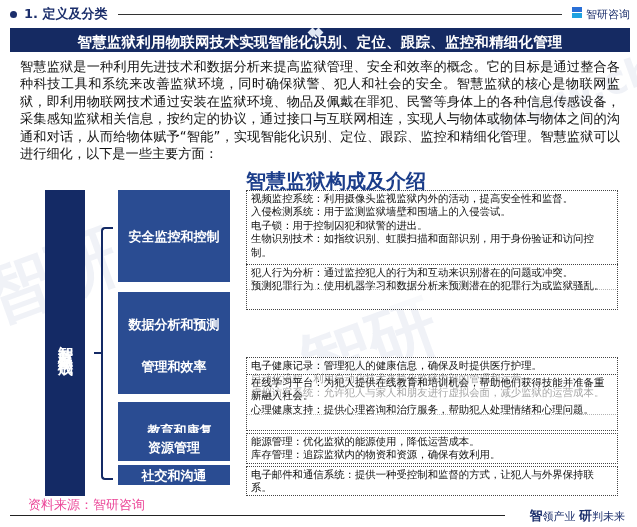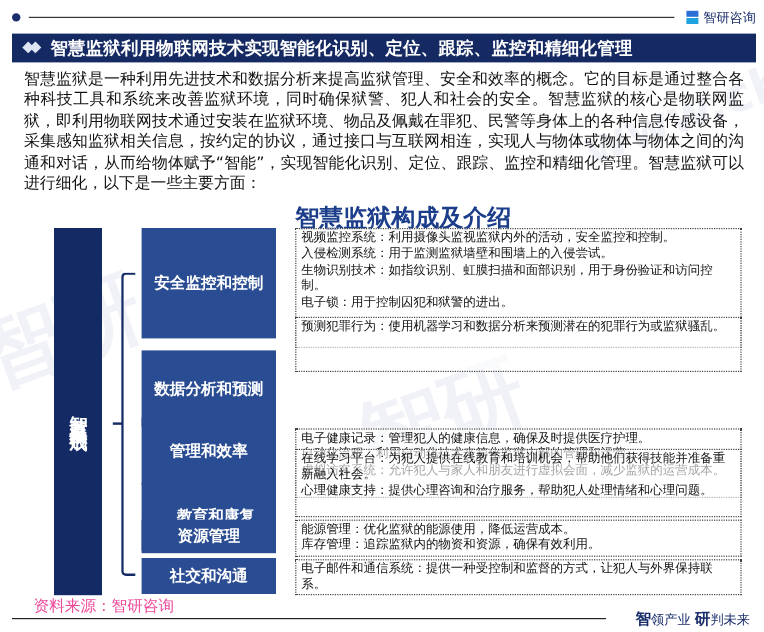--- a/index.html
+++ b/index.html
@@ -5,26 +5,26 @@
     * { box-sizing: border-box; margin: 0; padding: 0; }
     html, body { width: 637px; height: 527px; overflow: hidden; background: #ffffff; }
     body { position: relative; font-family: "DejaVu Sans", "Liberation Sans", sans-serif; color: #111; }
 
     .watermark { position: absolute; color: rgba(40,70,140,0.07); font-weight: bold; pointer-events: none; white-space: nowrap; transform: rotate(-20deg); z-index: 0; }
 
     .section-header { position: absolute; left: 10px; top: 4px; width: 620px; height: 20px; display: flex; align-items: center; z-index: 2; }
     .section-header .dot { width: 7px; height: 7px; border-radius: 50%; background: #1b2e6b; margin-right: 7px; }
     .section-header .label { font-size: 13px; font-weight: bold; color: #1b2e6b; margin-right: 10px; white-space: nowrap; }
     .section-header .line { flex: 1; height: 1px; background: #333; margin-right: 10px; }
-    .section-header .brand { display: flex; align-items: center; font-size: 11px; color: #1b2e6b; white-space: nowrap; }
+    .section-header .brand { display: flex; font-size: 11px; color: #1b2e6b; white-space: nowrap; }
     .brand-logo { width: 10px; height: 11px; margin-right: 4px; position: relative; }
     .brand-logo::before { content: ""; position: absolute; left: 0; top: 0; width: 10px; height: 5px; background: #2a6fd6; }
     .brand-logo::after { content: ""; position: absolute; left: 0; top: 6px; width: 10px; height: 5px; background: #1fa2e0; }
 
-    .title-bar { position: absolute; left: 10px; top: 28px; width: 620px; height: 24px; background: #152a62; display: flex; align-items: center; padding-left: 10px; z-index: 2; }
+    .title-bar { position: absolute; left: 10px; top: 28px; width: 620px; height: 24px; background: #152a62; display: flex; align-items: center; z-index: 2; flex-direction: column; }
     .title-bar .diamond { width: 14px; height: 10px; position: relative; margin-right: 8px; }
     .title-bar .diamond::before, .title-bar .diamond::after { content: ""; position: absolute; top: 1px; width: 7px; height: 7px; background: #dfe6f3; transform: rotate(45deg); }
     .title-bar .diamond::before { left: 0; }
     .title-bar .diamond::after { left: 6px; }
     .title-bar .title { color: #ffffff; font-size: 14.5px; font-weight: bold; letter-spacing: 0.2px; white-space: nowrap; }
 
     .intro { position: absolute; left: 20px; top: 58px; width: 600px; font-size: 13.2px; line-height: 17.4px; color: #111; text-align: justify; z-index: 2; }
 
     .chart-title { position: absolute; left: 246px; top: 168px; font-size: 20px; font-weight: bold; color: #1b3d8a; z-index: 2; }
 
@@ -45,20 +45,21 @@
   </style>
 </head>
 <body>
 
 <div class="watermark" style="left:-20px; top:230px; font-size:70px;">智研</div>
 <div class="watermark" style="left:300px; top:300px; font-size:70px;">智研</div>
 <div class="watermark" style="left:480px; top:60px; font-size:40px;">www.chyxx</div>
 
 <div class="section-header">
   <span class="dot"></span>
+  <span class="label">1. 定义及分类</span>
   <span class="line"></span>
   <span class="brand">
     <span class="brand-logo"></span>
     <span>智研咨询</span>
   </span>
 </div>
 
 <div class="title-bar">
   <span class="diamond"></span>
   <span class="title">智慧监狱利用物联网技术实现智能化识别、定位、跟踪、监控和精细化管理</span>
@@ -73,36 +74,37 @@
 </div>
 <div class="bracket"></div>
 <div class="bracket-tick"></div>
 
 <div class="cat" style="top:190px; height:92px;">
   <span>安全监控和控制</span>
 </div>
 <div class="cat" style="top:292px; height:64px;">
   <span>数据分析和预测</span>
 </div>
-<div class="cat" style="top:348px; height:56px;">
+<div class="cat" style="top:338px; height:56px;">
   <span>管理和效率</span>
 </div>
 <div class="cat" style="top:402px; height:57px;padding-left:20px;">
   <span>教育和康复</span>
 </div>
 
 <div class="cat" style="top:432px; height:0;"></div>
 
 <div class="desc" style="top:190px; height:100px;">
-  <div class="item">视频监控系统：利用摄像头监视监狱内外的活动，安全监控和控制。</div>
+  <div class="item">视频监控系统：利用摄像头监视监狱内外的活动，提高安全性和监督。</div>
   <div class="item">入侵检测系统：用于监测监狱墙壁和围墙上的入侵尝试。</div>
+  <div class="item">电子锁：用于控制囚犯和狱警的进出。</div>
   <div class="item">生物识别技术：如指纹识别、虹膜扫描和面部识别，用于身份验证和访问控制。</div>
-  <div class="item">电子锁：用于控制囚犯和狱警的进出。</div>
 </div>
 <div class="desc" style="top:264px; height:46px;">
+  <div class="item">犯人行为分析：通过监控犯人的行为和互动来识别潜在的问题或冲突。</div>
   <div class="item">预测犯罪行为：使用机器学习和数据分析来预测潜在的犯罪行为或监狱骚乱。</div>
 </div>
 <div class="desc" style="top:313px; height:58px;margin-top:44px;">
   <div class="item">电子健康记录：管理犯人的健康信息，确保及时提供医疗护理。</div>
   <div class="item">自动化流程：利用自动化技术来简化监狱内部的管理和运营。</div>
   <div class="item">虚拟访客系统：允许犯人与家人和朋友进行虚拟会面，减少监狱的运营成本。</div>
 </div>
 <div class="desc" style="top:374px; height:57px;">
   <div class="item">在线学习平台：为犯人提供在线教育和培训机会，帮助他们获得技能并准备重新融入社会。</div>
   <div class="item">心理健康支持：提供心理咨询和治疗服务，帮助犯人处理情绪和心理问题。</div>
@@ -111,21 +113,21 @@
   <div class="item">能源管理：优化监狱的能源使用，降低运营成本。</div>
   <div class="item">库存管理：追踪监狱内的物资和资源，确保有效利用。</div>
 </div>
 <div class="desc" style="top:466px; height:30px;">
   <div class="item">电子邮件和通信系统：提供一种受控制和监督的方式，让犯人与外界保持联系。</div>
 </div>
 
 <div class="cat" style="top:433px; height:28px;">
   <span>资源管理</span>
 </div>
-<div class="cat" style="top:465px; height:30px;">
+<div class="cat" style="top:465px; height:20px;">
   <span>社交和沟通</span>
 </div>
 
 <div class="source">资料来源：智研咨询</div>
 <div class="footer-line"></div>
 <div class="slogan">
   <span class="big">智</span><span>领产业</span>
   <span class="big">研</span><span>判未来</span>
 </div>
 

